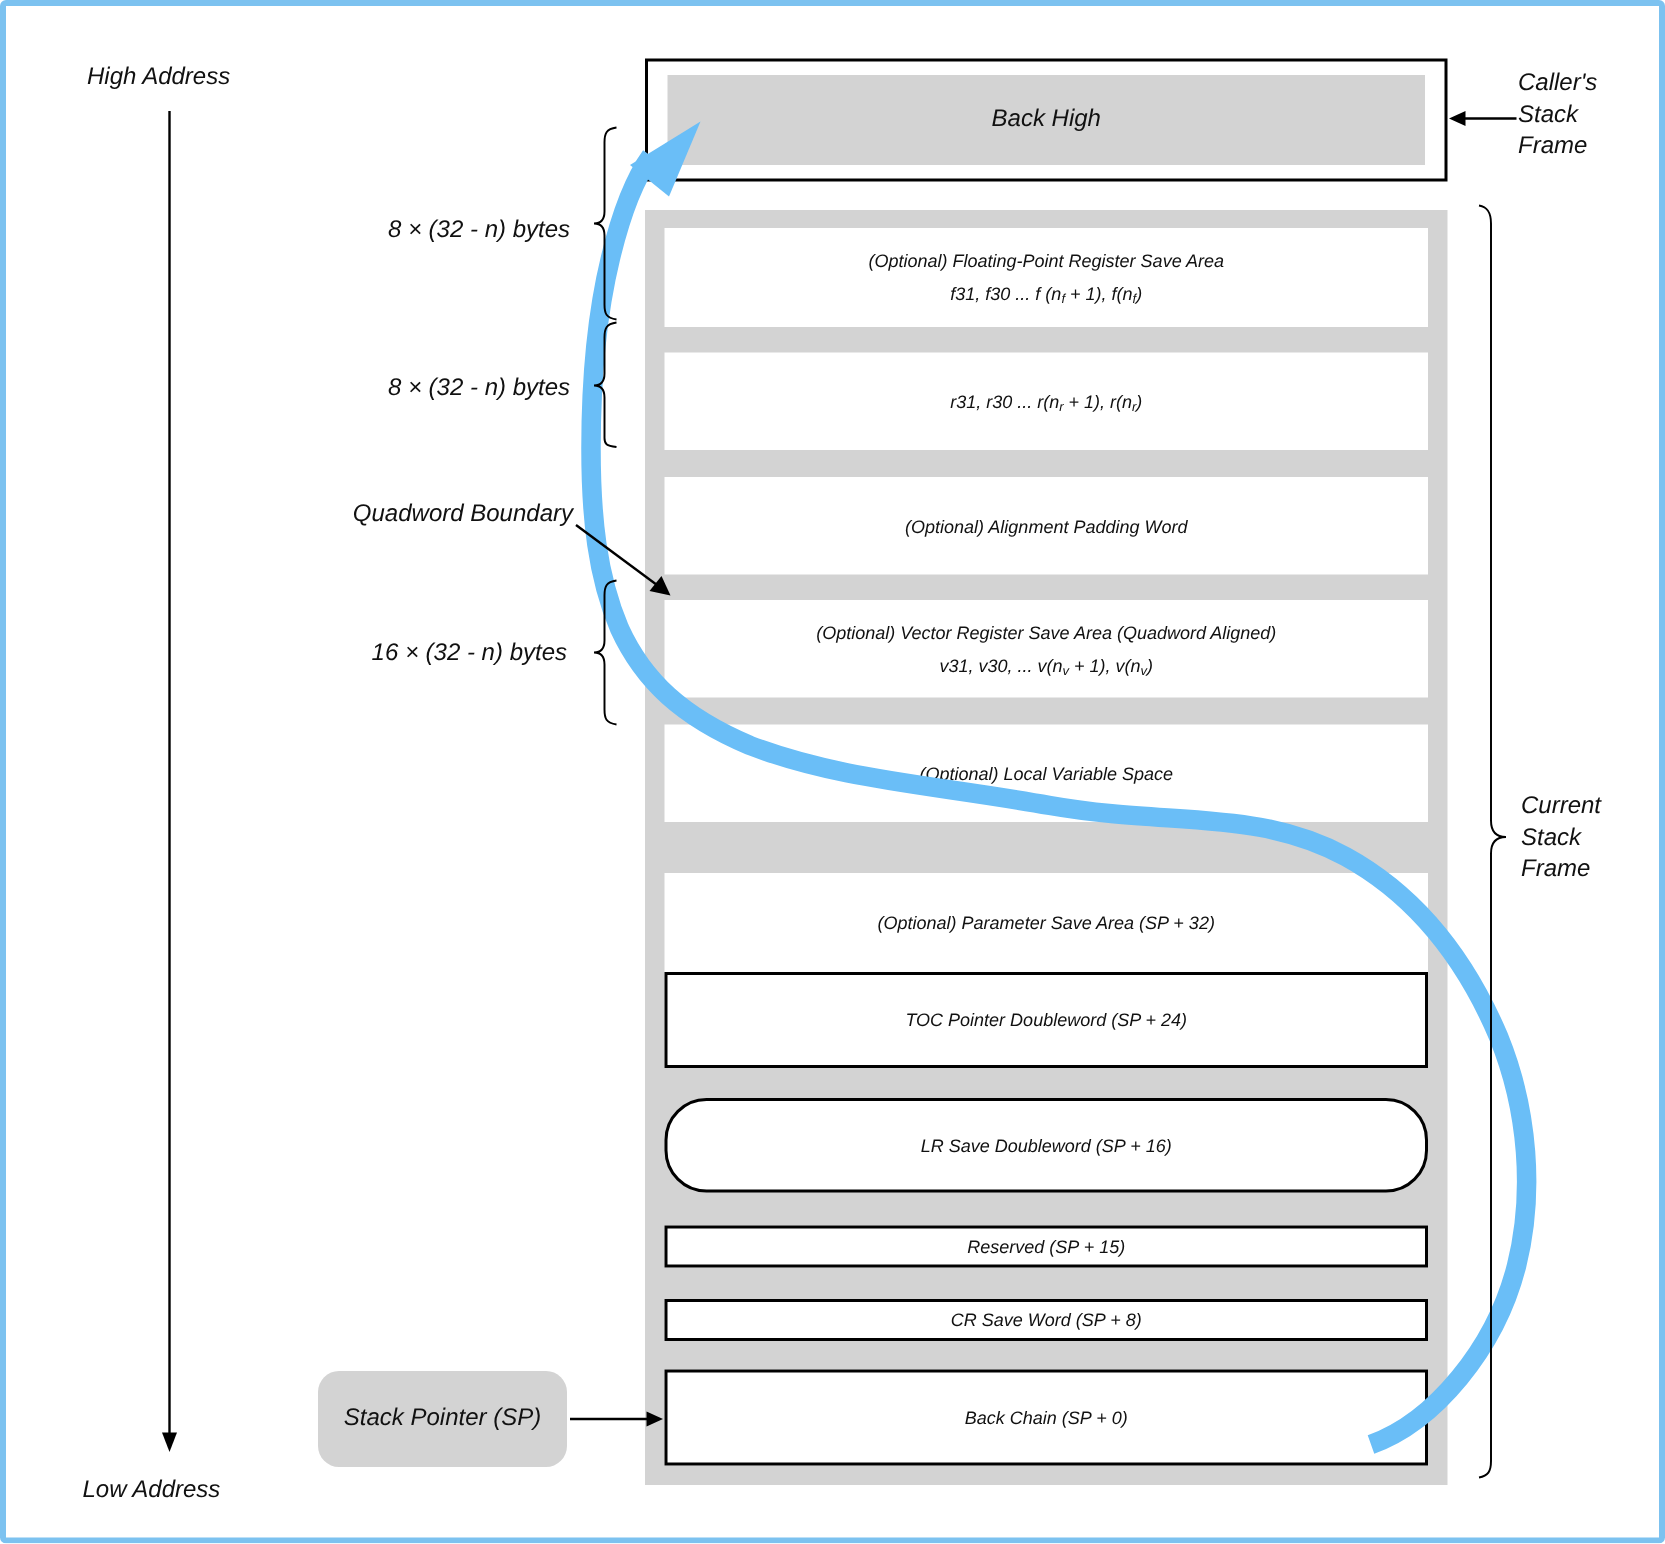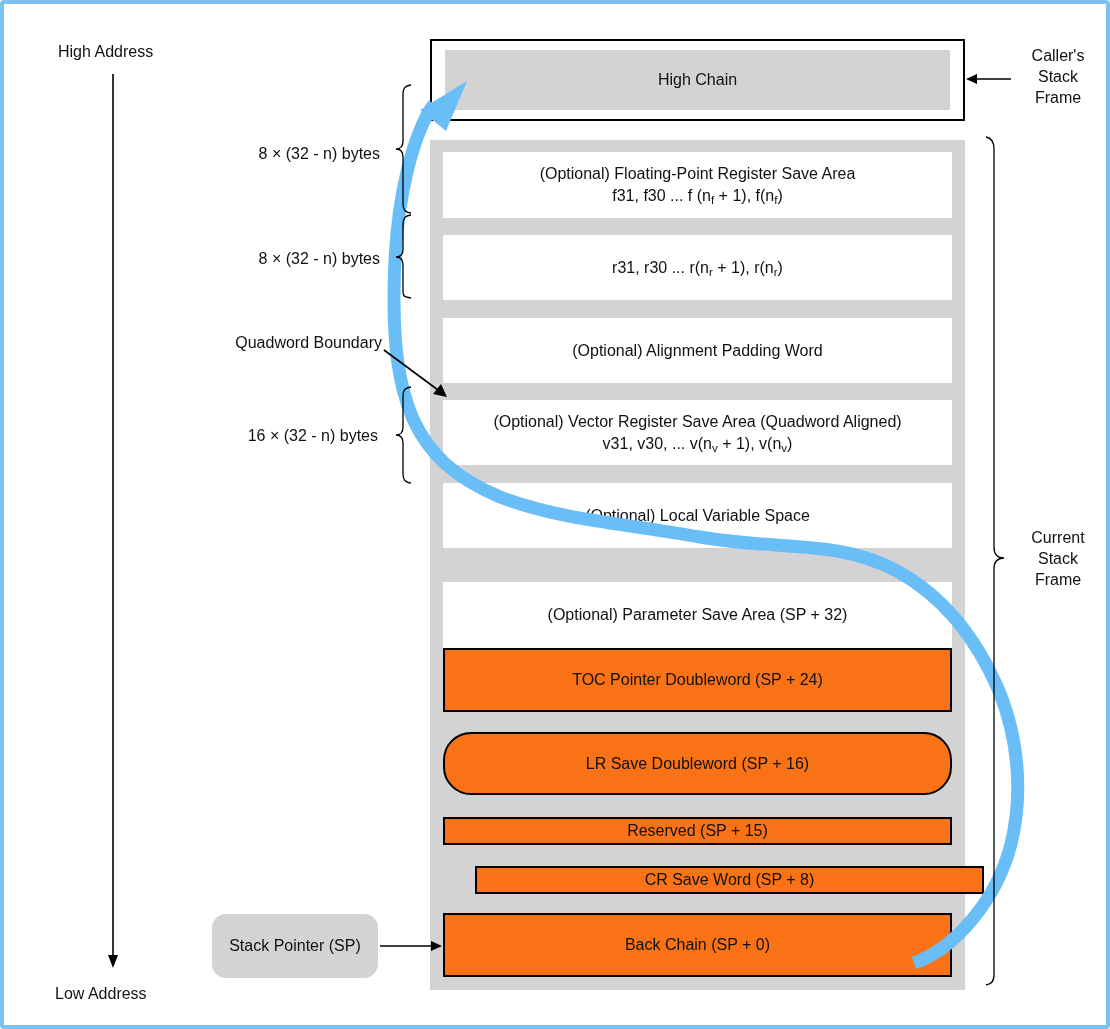--- a/index.html
+++ b/index.html
@@ -1,49 +1,49 @@
 <!DOCTYPE html>
 <html><head>
 <meta charset="utf-8">
 <style>
   html,body{margin:0;padding:0;background:#fff;}
   #stage{
     position:relative;width:1110px;height:1029px;background:#fff;overflow:hidden;
-    font-family:"Liberation Sans","DejaVu Sans",sans-serif;color:#111;
+    font-family:"Liberation Sans","DejaVu Sans",sans-serif;color:#111;font-style:italic;
   }
   .page-border{position:absolute;inset:0;border:4px solid #7CC2F0;border-radius:4px;box-sizing:border-box;pointer-events:none;}
   .lbl{position:absolute;font-size:16px;line-height:19px;white-space:nowrap;}
   .lbl.right{text-align:right;}
-  .stack3{position:absolute;font-size:16px;line-height:21px;text-align:center;}
+  .stack3{position:absolute;font-size:16px;line-height:21px;}
   
   .caller-box{position:absolute;left:430px;top:39px;width:535px;height:82px;border:2px solid #000;background:#fff;box-sizing:border-box;}
   .caller-inner{position:absolute;left:13px;right:13px;top:9px;bottom:9px;background:#D3D3D3;display:flex;align-items:center;justify-content:center;font-size:16px;}
   
   .frame-container{position:absolute;left:430px;top:140px;width:535px;height:850px;background:#D3D3D3;}
-  .row{position:absolute;left:13px;width:509px;background:#fff;display:flex;flex-direction:column;align-items:center;justify-content:center;font-size:16px;box-sizing:border-box;}
-  .row.solid{background:#f97316;border:2px solid #000;}
+  .row{position:absolute;left:13px;width:509px;background:#fff;display:flex;flex-direction:column;align-items:center;justify-content:center;font-size:12px;box-sizing:border-box;}
+  .row.solid{background:#ffffff;border:2px solid #000;}
   .ln{line-height:22px;white-space:nowrap;}
   sub{font-size:0.72em;line-height:0;vertical-align:-0.22em;}
   
   .sp-box{position:absolute;left:212px;top:914px;width:166px;height:64px;background:#D3D3D3;display:flex;align-items:center;justify-content:center;font-size:16px;border-radius:14px;}
   svg.overlay{position:absolute;left:0;top:0;pointer-events:none;}
 </style>
 </head>
 <body>
 
 <div id="stage">
 
   <div class="page-border"></div>
 
   <div class="lbl" style="left:58px;top:42px;">High Address</div>
   <div class="lbl" style="left:55px;top:984px;">Low Address</div>
 
   <div class="caller-box">
     <div class="caller-inner">
-      <span class="ln">High Chain</span>
+      <span class="ln">Back High</span>
     </div>
   </div>
   <div class="stack3" style="left:1012px;top:45px;width:92px;">
     <div>Caller's</div>
     <div>Stack</div>
     <div>Frame</div>
   </div>
 
   <div class="frame-container">
     <div class="row" style="top:12px;height:66px;">
@@ -68,21 +68,21 @@
     </div>
     <div class="row solid" style="top:508px;height:64px;">
       <div class="ln">TOC Pointer Doubleword (SP + 24)</div>
     </div>
     <div class="row solid" style="top:592px;height:63px;border-radius:28px;">
       <div class="ln">LR Save Doubleword (SP + 16)</div>
     </div>
     <div class="row solid" style="top:677px;height:28px;">
       <div class="ln">Reserved (SP + 15)</div>
     </div>
-    <div class="row solid" style="top:726px;height:28px;margin-left:32px;">
+    <div class="row solid" style="top:726px;height:28px;">
       <div class="ln">CR Save Word (SP + 8)</div>
     </div>
     <div class="row solid" style="top:773px;height:64px;">
       <div class="ln">Back Chain (SP + 0)</div>
     </div>
   </div>
 
   <div class="stack3" style="left:1014px;top:527px;width:88px;">
     <div>Current</div>
     <div>Stack</div>

